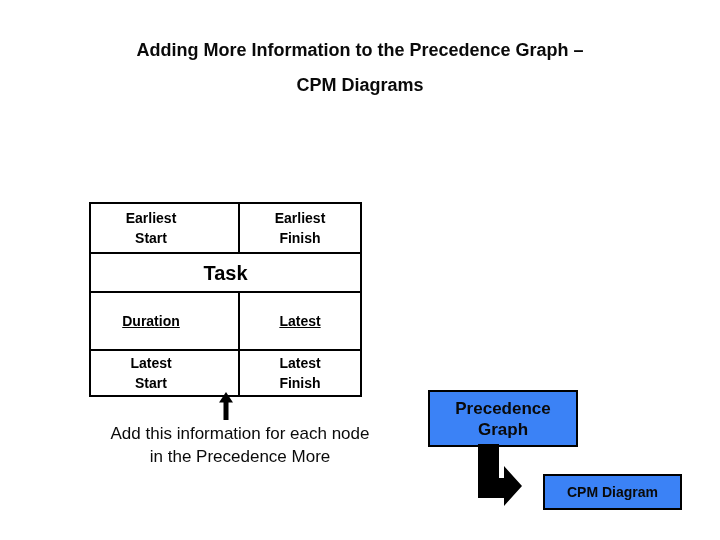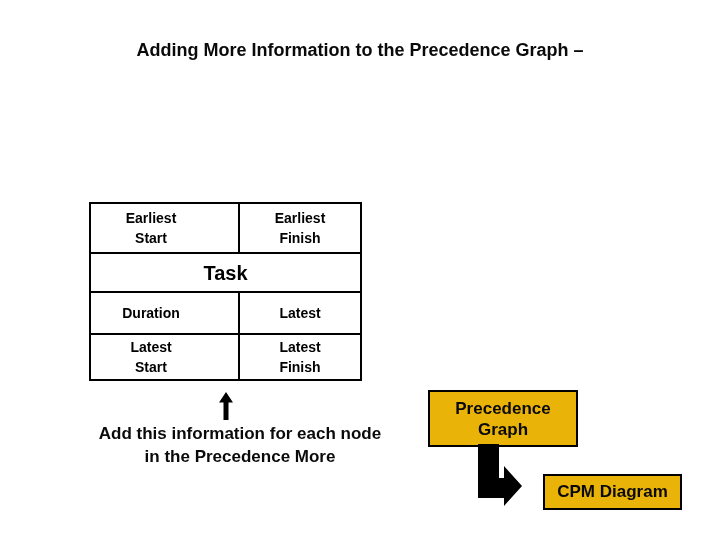--- a/index.html
+++ b/index.html
@@ -22,51 +22,52 @@
   }
   .nt-row { display:flex;gap:27px; }
   .nt-row + .nt-row { border-top:2px solid #000; }
   .nt-cell {
     flex:1; display:flex; align-items:center; justify-content:center;
     text-align:center; font-size:14px; line-height:20px; font-weight:600;
   }
   .nt-cell + .nt-cell { border-left:2px solid #000; }
   .r1 .nt-cell { height:48px; }
   .r2 .nt-cell { height:37px; font-size:20px; line-height:22px; }
-  .r3 .nt-cell { height:40px; }
+  .r3 .nt-cell { height:56px;text-decoration:underline; }
   .r4 .nt-cell { height:44px; }
 
   
   .up-arrow { position:absolute; left:216px; top:390px; }
 
   
   .caption {
     position:absolute; left:60px; top:422px; width:360px;
-    text-align:center; font-size:17px; line-height:23px; font-weight:700; color:#0a0a0a;
+    text-align:center; font-size:17px; line-height:23px; font-weight:400; color:#0a0a0a;
   }
 
   
   .flow-box {
-    position:absolute; box-sizing:border-box; background:#eab308;
+    position:absolute; box-sizing:border-box; background:#3b82f6;
     border:2px solid #000; display:flex; align-items:center; justify-content:center;
     text-align:center; font-weight:600; color:#0a0a0a;
   }
   .pg-box { left:428px; top:390px; width:150px; height:57px; font-size:17px; line-height:21px; }
-  .cpm-box { left:543px; top:474px; width:139px; height:36px; font-size:17px; }
+  .cpm-box { left:543px; top:474px; width:139px; height:36px; font-size:14px; }
 
   
   .bent-arrow { position:absolute; left:470px; top:440px; }
 </style>
 </head>
 <body>
 
 <div class="slide">
 
   <div class="title">
     <div>Adding More Information to the Precedence Graph –</div>
+    <div>CPM Diagrams</div>
   </div>
 
   <div class="node-table">
     <div class="nt-row r1">
       <div class="nt-cell ml">Earliest
 Start</div>
       <div class="nt-cell ml">Earliest
 Finish</div>
     </div>
     <div class="nt-row r2">

